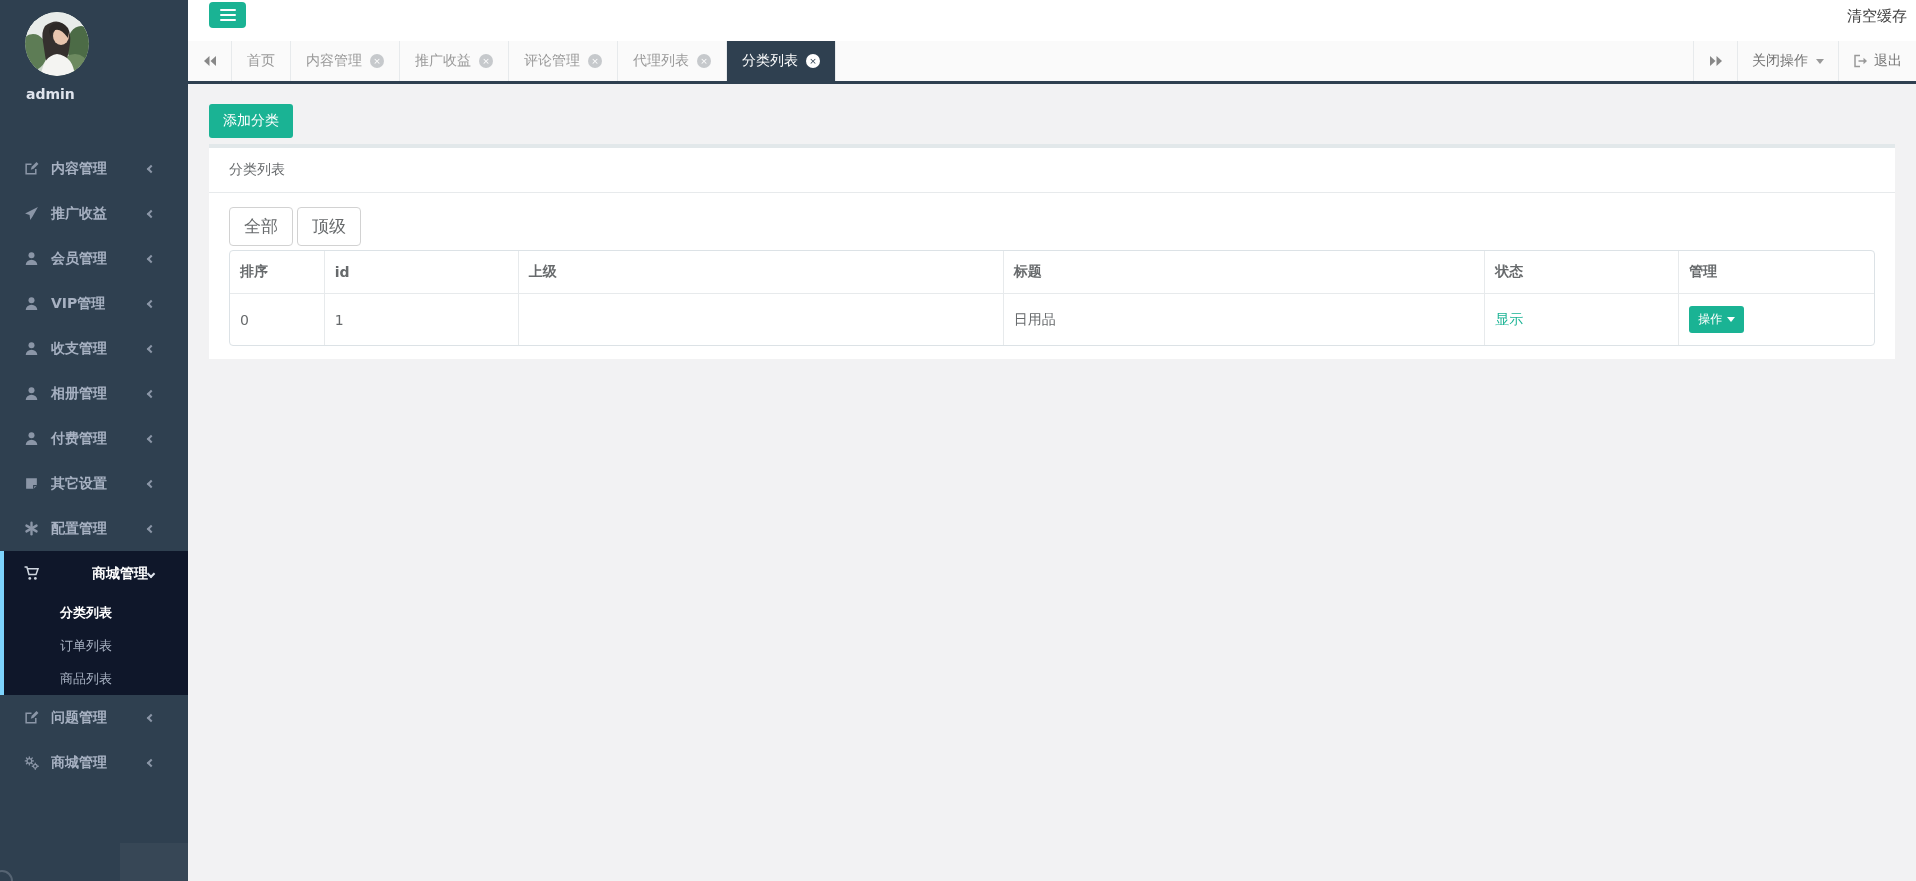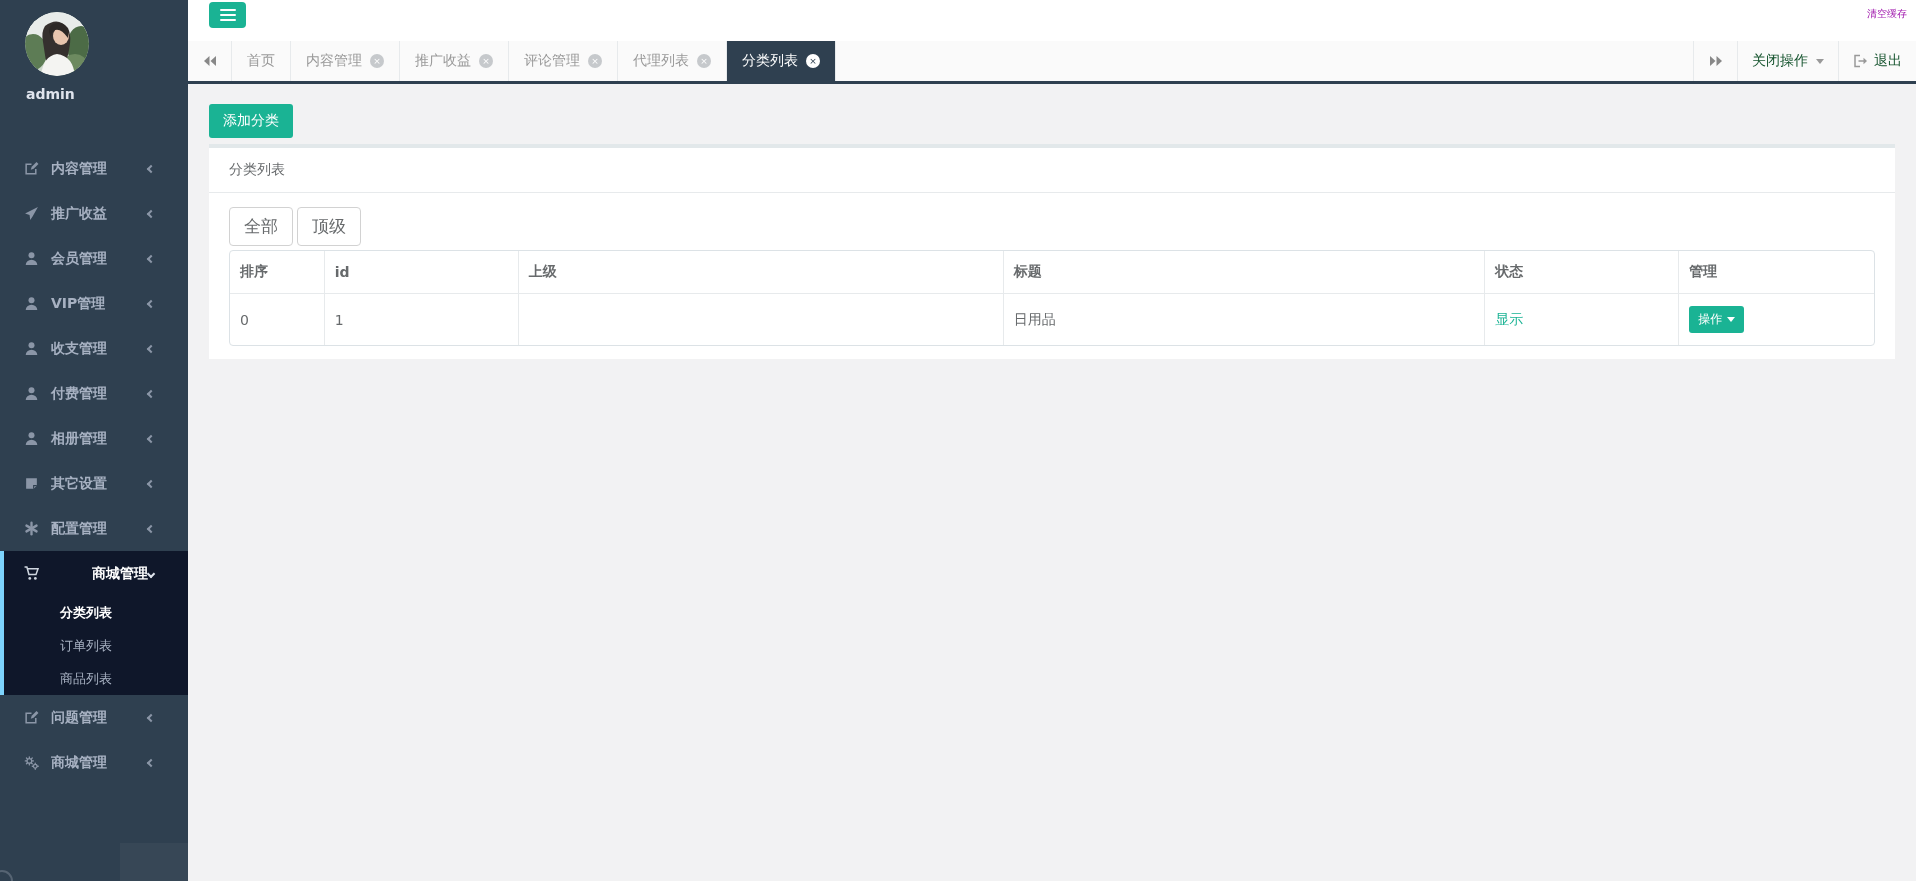--- a/index.html
+++ b/index.html
@@ -26,31 +26,31 @@
   .artifact-circle { position:absolute; left:-9px; bottom:-11px; width:22px; height:22px; border:2px solid #566473; border-radius:50%; }
   .artifact-patch { position:absolute; left:120px; bottom:0; width:100px; height:38px; background:rgba(255,255,255,0.04); }
   .artifact-red { position:absolute; left:210px; bottom:0; width:13px; height:4px; background:#8d4237; border-radius:3px 3px 0 0; }
 
   
   .main { flex:1; display:flex; flex-direction:column; min-width:0; }
 
   .topbar { height:41px; background:#ffffff; position:relative; flex-shrink:0; }
   .hamburger { position:absolute; left:21px; top:2px; width:37px; height:26px; background:#1ab394; border:none; border-radius:4px; cursor:pointer; display:flex; flex-direction:column; justify-content:center; align-items:center; gap:3px; }
   .hamburger i { display:block; width:16px; height:2px; background:#fff; border-radius:1px; }
-  .clear-cache { position:absolute; right:9px; top:7px; color:#a21caf; font-size:10px; cursor:pointer; }
+  .clear-cache { position:absolute; right:9px; top:7px; color:#404040; font-size:15px; cursor:pointer; }
 
   .tabbar { height:43px; background:#fafafa; border-bottom:3px solid #2f4050; display:flex; align-items:stretch; flex-shrink:0; }
   .tab-nav { width:44px; display:flex; align-items:center; justify-content:center; color:#888; border-right:1px solid #e7eaec; cursor:pointer; }
   .tab-nav.rt { border-right:none; border-left:1px solid #e7eaec; }
   .tab { display:flex; align-items:center; gap:8px; padding:0 15px; border-right:1px solid #e7eaec; color:#999; font-size:14px; cursor:pointer; white-space:nowrap; }
   .tab.active { background:#2f4050; color:#fff; }
   .tab-close { width:14px; height:14px; border-radius:50%; background:#c6c9cc; color:#fff; font-size:9px; line-height:14px; text-align:center; cursor:pointer; }
   .tab.active .tab-close { background:#fff; color:#2f4050; }
   .tab-spacer { flex:1; }
-  .tab-ctl { display:flex; align-items:center; gap:6px; padding:0 14px; border-left:1px solid #e7eaec; color:#14532d; font-size:14px; cursor:pointer; white-space:nowrap; }
+  .tab-ctl { display:flex; align-items:center; gap:6px; padding:0 14px; border-left:1px solid #e7eaec; color:#737373; font-size:14px; cursor:pointer; white-space:nowrap; }
   .caret { width:0; height:0; border-left:4px solid transparent; border-right:4px solid transparent; border-top:5px solid #999; margin-left:2px; }
 
   
   .content { flex:1; background:#f2f2f3; padding:20px 21px; overflow:hidden; }
   .add-btn { display:inline-block; background:#1ab394; color:#fff; border:none; border-radius:3px; padding:8px 14px; font-size:14px; cursor:pointer; margin-bottom:6px; font-family:inherit; }
   .panel { background:#fff; border-top:4px solid #e2e8ea; }
   .panel-title { padding:13px 20px; border-bottom:1px solid #e7eaec; color:#676a6c; font-size:14px; }
   .panel-body { padding:14px 20px 13px; }
   .filter-group { display:flex; gap:4px; margin-bottom:4px; }
   .filter-btn { background:#fff; border:1px solid #d2d2d2; border-radius:4px; padding:7px 14px; font-size:17px; color:#676a6c; cursor:pointer; font-family:inherit; }
@@ -146,31 +146,31 @@
         <span class="label">收支管理</span>
         <span class="chev"></span>
       </div>
       <div class="nav-item">
         <span class="icon">
             <svg class="ic" width="15" height="15" viewBox="0 0 14 14">
               <circle cx="7" cy="4" r="2.8" fill="currentColor"></circle>
               <path d="M1.6 13a5.4 4.8 0 0 1 10.8 0z" fill="currentColor"></path>
             </svg>
           </span>
+        <span class="label">相册管理</span>
+        <span class="chev"></span>
+      </div>
+      <div class="nav-item">
+        <span class="icon">
+            <svg class="ic" width="15" height="15" viewBox="0 0 14 14">
+              <circle cx="7" cy="4" r="2.8" fill="currentColor"></circle>
+              <path d="M1.6 13a5.4 4.8 0 0 1 10.8 0z" fill="currentColor"></path>
+            </svg>
+          </span>
         <span class="label">付费管理</span>
-        <span class="chev"></span>
-      </div>
-      <div class="nav-item">
-        <span class="icon">
-            <svg class="ic" width="15" height="15" viewBox="0 0 14 14">
-              <circle cx="7" cy="4" r="2.8" fill="currentColor"></circle>
-              <path d="M1.6 13a5.4 4.8 0 0 1 10.8 0z" fill="currentColor"></path>
-            </svg>
-          </span>
-        <span class="label">相册管理</span>
         <span class="chev"></span>
       </div>
       <div class="nav-item">
         <span class="icon">
             <svg class="ic" width="15" height="15" viewBox="0 0 14 14">
               <path d="M2 2h10v7l-3 3H2z" fill="currentColor"></path>
               <path d="M9 12V9h3" fill="none" stroke="#2f4050" stroke-width="1"></path>
             </svg>
           </span>
         <span class="label">其它设置</span>

